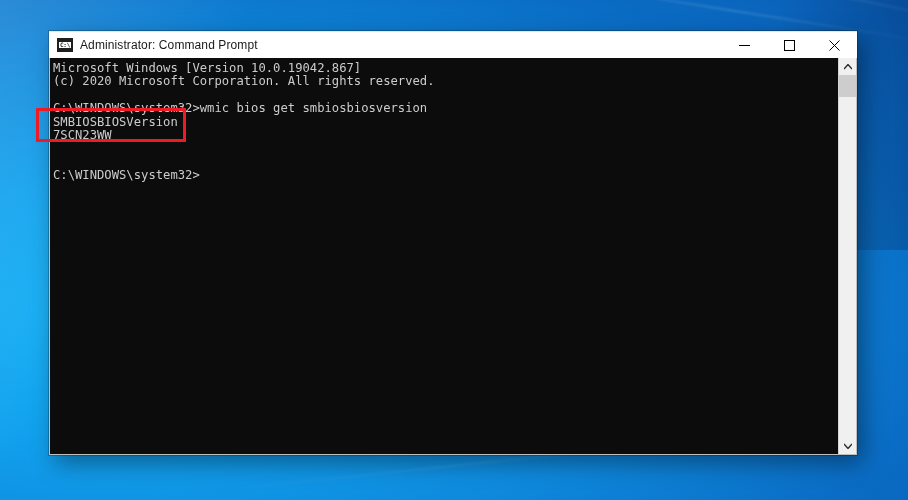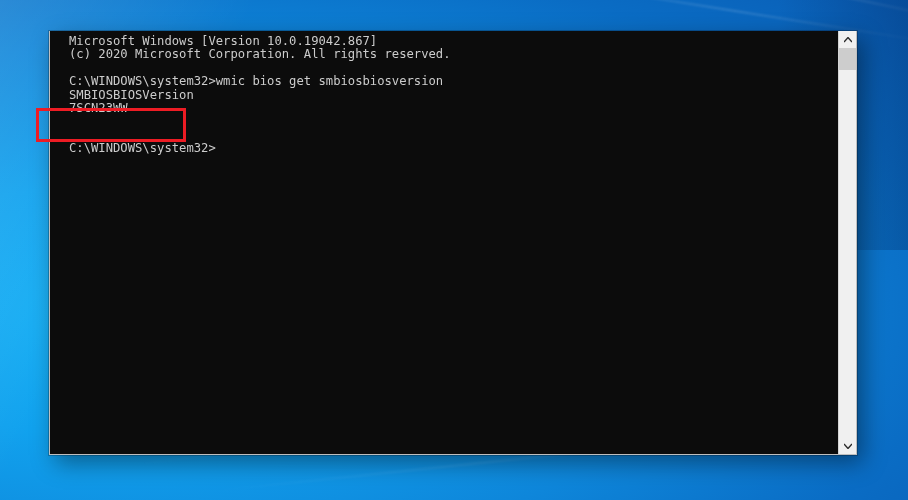--- a/index.html
+++ b/index.html
@@ -128,21 +128,21 @@
     flex: 1;
     padding: 4px 0 0 1px;
     font-family: "DejaVu Sans Mono", "Liberation Mono", monospace;
     font-size: 12.2px;
     line-height: 13.4px;
     color: #cccccc;
     white-space: pre;
     overflow: hidden;
     position: relative;
   }
-  .cline { height: 13.4px; padding-left: 18px; }
+  .cline { height: 13.4px; padding-left: 2px; }
   .cline.blank { color: transparent; }
 
   
   #console-scrollbar {
     width: 17px;
     min-width: 17px;
     background: #f0f0f0;
     border-left: 1px solid #d4d4d4;
     display: flex;
     flex-direction: column;
@@ -184,20 +184,44 @@
 
 <div id="desktop">
   <div class="streak s1"></div>
   <div class="streak s2"></div>
   <div class="streak s3"></div>
   <div class="streak s4"></div>
   <div class="corner-dark"></div>
 
   <div id="console-window">
 
+    <div id="title-bar">
+      <div class="title-icon">
+        <span>C:\</span>
+      </div>
+      <div id="title-text">Administrator: Command Prompt</div>
+
+      <div id="window-controls">
+        <button class="win-btn" title="Minimize">
+          <svg width="11" height="11" viewBox="0 0 11 11">
+            <rect x="0" y="5" width="11" height="1" fill="#000"></rect>
+          </svg>
+        </button>
+        <button class="win-btn" title="Maximize">
+          <svg width="11" height="11" viewBox="0 0 11 11">
+            <rect x="0.5" y="0.5" width="10" height="10" fill="none" stroke="#000" stroke-width="1"></rect>
+          </svg>
+        </button>
+        <button class="win-btn close" title="Close">
+          <svg width="11" height="11" viewBox="0 0 11 11">
+            <path d="M0.5,0.5 L10.5,10.5 M10.5,0.5 L0.5,10.5" stroke="#000" stroke-width="1" fill="none"></path>
+          </svg>
+        </button>
+      </div>
+    </div>
 
     <div id="console-body">
       <div id="console-text"><div class="cline">Microsoft Windows [Version 10.0.19042.867]</div><div class="cline">(c) 2020 Microsoft Corporation. All rights reserved.</div><div class="cline blank">&nbsp;</div><div class="cline">C:\WINDOWS\system32&gt;wmic bios get smbiosbiosversion</div><div class="cline">SMBIOSBIOSVersion</div><div class="cline">7SCN23WW</div><div class="cline blank">&nbsp;</div><div class="cline blank">&nbsp;</div><div class="cline">C:\WINDOWS\system32&gt;</div></div>
 
       <div id="console-scrollbar">
         <div class="sb-arrow">
           <svg width="8" height="6" viewBox="0 0 8 6">
             <path d="M0,5 L4,0.5 L8,5" stroke="#2b2b2b" stroke-width="1.4" fill="none"></path>
           </svg>
         </div>

